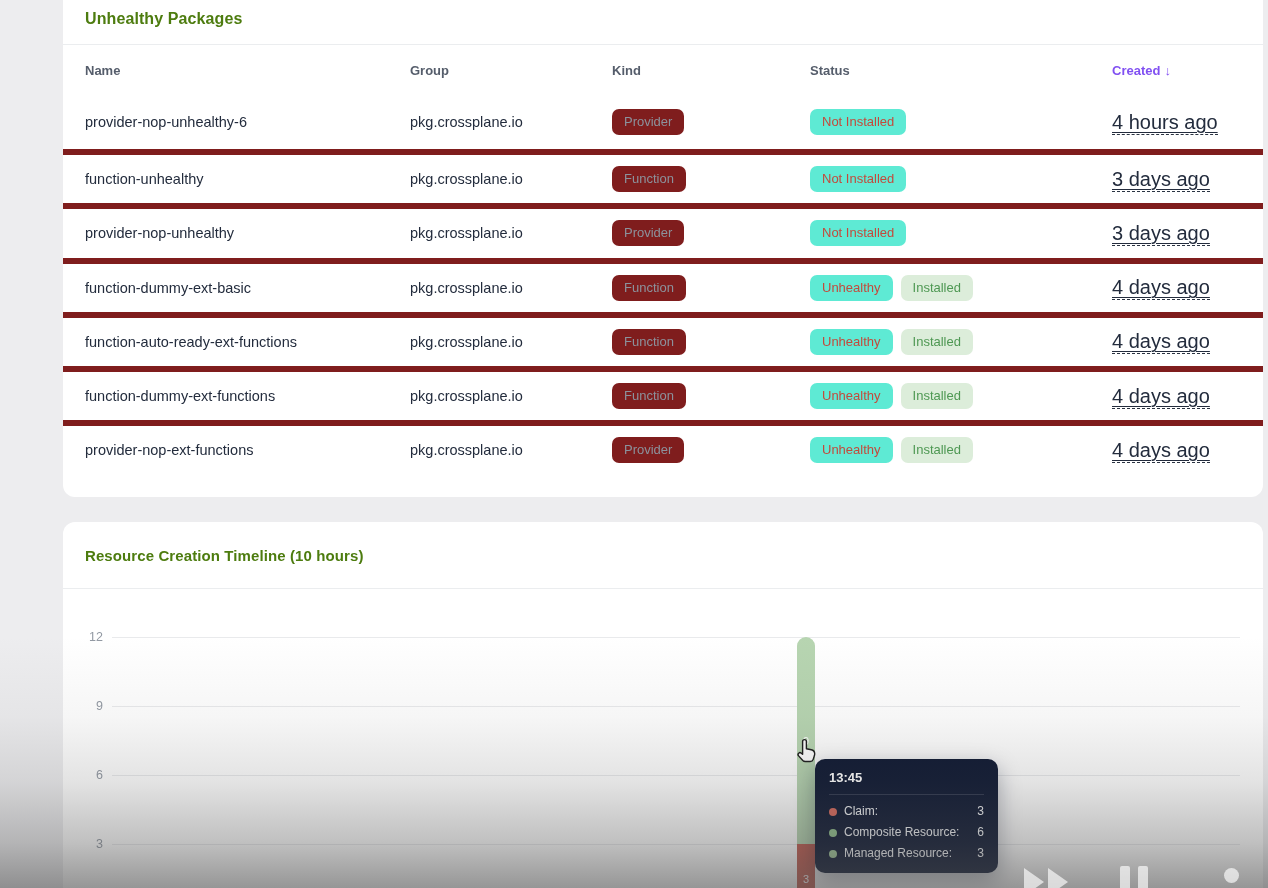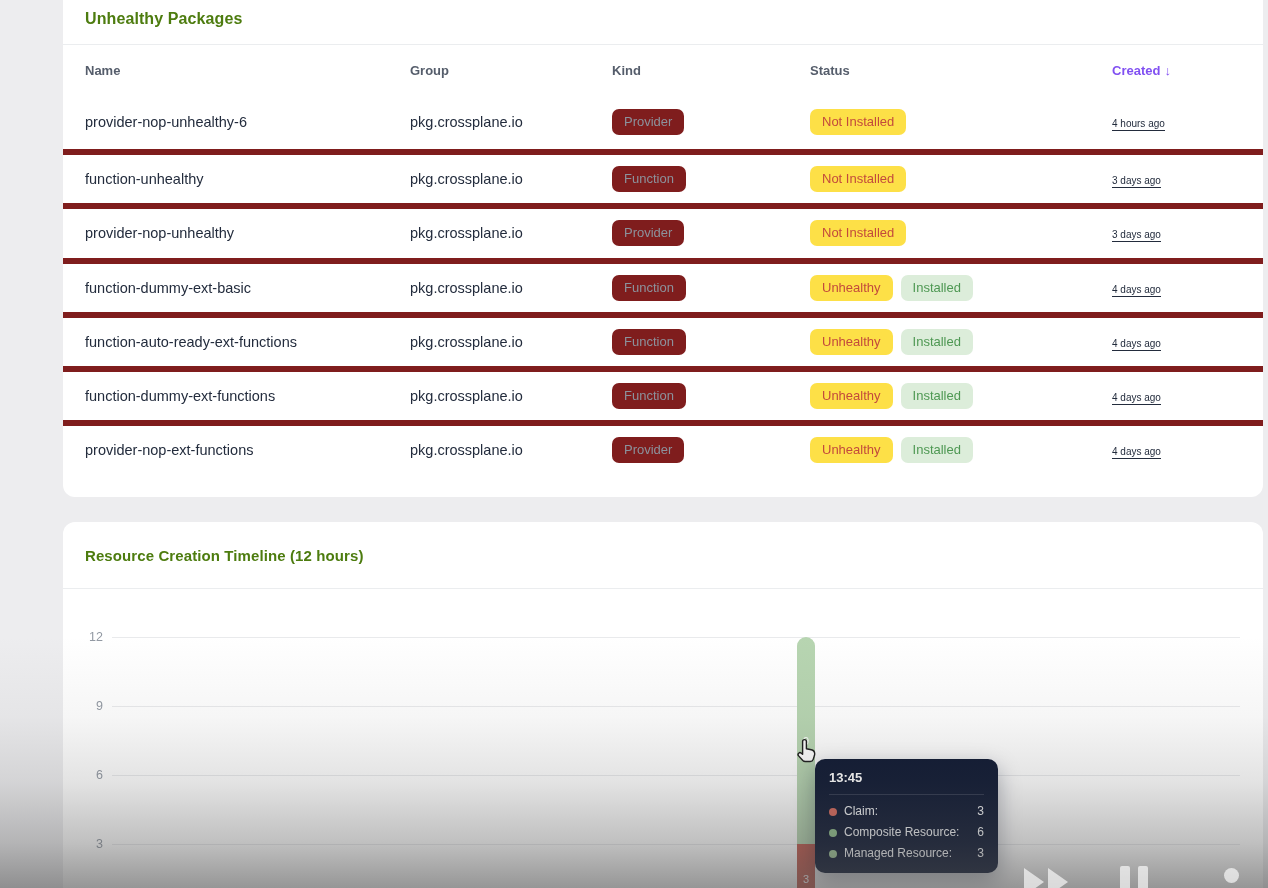--- a/index.html
+++ b/index.html
@@ -41,24 +41,24 @@
   .col-created{ flex: 1; }
   .th { font-size: 13px; font-weight: bold; color: #555d6b; }
   .th-created { color: #8150f2; cursor: pointer; }
   .th-created .arrow { font-weight: normal; margin-left: 4px; }
   .cell { font-size: 14.5px; color: #232c3d; }
   .badge {
     display: inline-block; font-size: 13px; line-height: 16px;
     padding: 5px 12px; border-radius: 7px; white-space: nowrap;
   }
   .badge-kind   { background: #7f1d1d; color: #8c929c; }
-  .badge-red    { background: #fde047; color: #c34a3c; text-align: right; }
+  .badge-red    { background: #5eead4; color: #c34a3c; text-align: right; }
   .badge-green  { background: #dcedda; color: #4e9853; }
   .created-link {
-    font-size: 10px; color: #232c3d; cursor: pointer;
+    font-size: 20px; color: #232c3d; cursor: pointer;
     text-decoration: underline; text-underline-offset: 3px; text-decoration-thickness: 1px;
     border-bottom: 1.6px dashed #2a3342; padding-bottom: 1px;
   }
 
   
   .chart-area { position: relative; height: 314px; }
   .gridline { position: absolute; left: 49px; right: 23px; height: 1px; background: #e9eaec; }
   .ytick {
     position: absolute; left: 0; width: 40px; text-align: right;
     font-size: 12.5px; color: #9299a3; transform: translateY(-50%);
@@ -223,21 +223,21 @@
       <div class="col-created">
         <span class="created-link">4 days ago</span>
       </div>
     </div>
   </div>
 
 </section>
 
 <section class="card" id="timeline-card">
   <div class="card-head">
-    <div class="card-title">Resource Creation Timeline (12 hours)</div>
+    <div class="card-title">Resource Creation Timeline (10 hours)</div>
   </div>
   <div class="divider"></div>
 
   <div class="chart-area" id="chart-area">
       <div class="gridline" style="top: 48px;"></div>
       <div class="ytick" style="top: 48px;">12</div>
       <div class="gridline" style="top: 117px;"></div>
       <div class="ytick" style="top: 117px;">9</div>
       <div class="gridline" style="top: 186px;"></div>
       <div class="ytick" style="top: 186px;">6</div>

